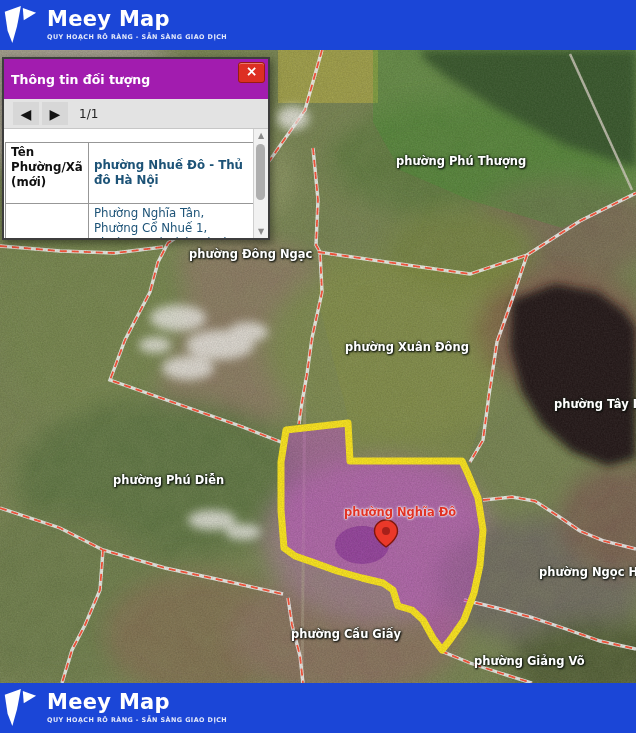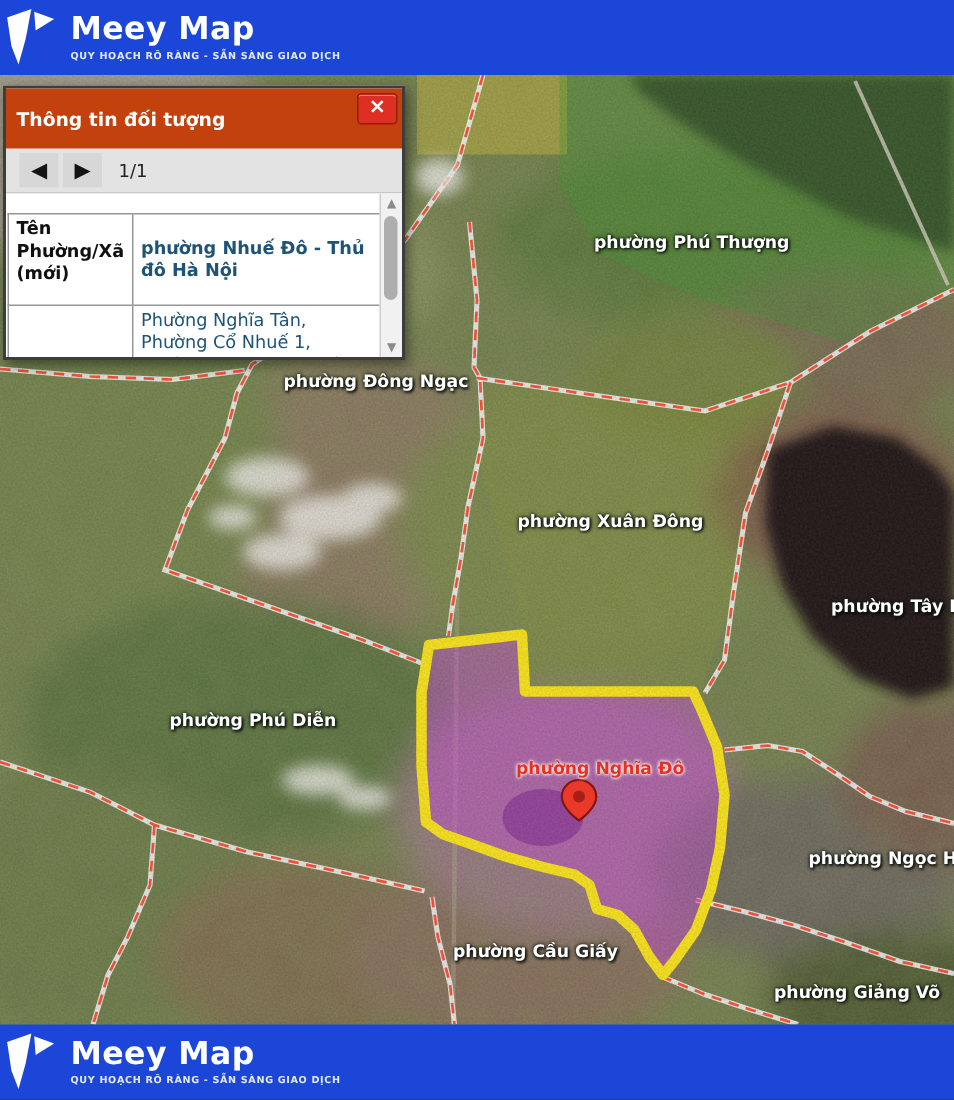--- a/index.html
+++ b/index.html
@@ -25,21 +25,21 @@
   .ward-label{position:absolute;z-index:5;font-size:11.5px;font-weight:bold;color:#fff;
       white-space:nowrap;pointer-events:none;
       text-shadow:0 0 3px rgba(20,30,20,.95),0 0 2px rgba(20,30,20,.95),1px 1px 2px rgba(0,0,0,.9);}
   .ward-label.selected{color:#e03225;
       text-shadow:0 0 3px rgba(255,255,255,.95),0 0 2px rgba(255,255,255,.95),0 0 1px #fff;}
 
   
   .popup{position:absolute;left:2px;top:57px;width:268px;height:183px;z-index:15;
          background:#fff;border:2px solid #3d3d3d;box-shadow:2px 3px 8px rgba(0,0,0,.45);
          display:flex;flex-direction:column;box-sizing:border-box;}
-  .popup-titlebar{height:40px;min-height:26px;background:#c2410c;color:#fff;display:flex;
+  .popup-titlebar{height:40px;min-height:26px;background:#a21caf;color:#fff;display:flex;
          align-items:center;padding:0 7px;position:relative;}
   .popup-title{font-size:12.5px;font-weight:bold;}
   .close-btn{position:absolute;right:3px;top:3px;width:25px;height:19px;background:#dd2f23;
          border:1px solid #971c12;border-radius:3px;color:#fff;font-weight:bold;font-size:14px;
          line-height:17px;text-align:center;cursor:pointer;box-shadow:inset 0 1px 0 rgba(255,255,255,.35);}
   .nav-row{height:29px;min-height:29px;background:#e3e3e3;display:flex;align-items:center;
          padding:0 9px;border-bottom:1px solid #c7c7c7;}
   .nav-btn{width:26px;height:23px;display:flex;align-items:center;justify-content:center;
          font-size:14px;color:#141414;cursor:pointer;background:#d7d7d7;margin-right:3px;}
   .page-ind{font-size:12px;color:#222;margin-left:8px;}
@@ -177,22 +177,22 @@
     </svg>
   </div>
 
   <div class="ward-label" style="left:396px;top:154px;">phường Phú Thượng</div>
   <div class="ward-label" style="left:189px;top:247px;">phường Đông Ngạc</div>
   <div class="ward-label" style="left:345px;top:340px;">phường Xuân Đông</div>
   <div class="ward-label" style="left:554px;top:397px;">phường Tây Hồ</div>
   <div class="ward-label" style="left:113px;top:473px;">phường Phú Diễn</div>
   <div class="ward-label selected" style="left:344px;top:505px;">phường Nghĩa Đô</div>
   <div class="ward-label" style="left:520px;top:565px;padding-left:19px;">phường Ngọc Hà</div>
-  <div class="ward-label" style="left:302px;top:627px;">phường Cầu Giấy</div>
-  <div class="ward-label" style="left:516px;top:654px;">phường Giảng Võ</div>
+  <div class="ward-label" style="left:291px;top:627px;">phường Cầu Giấy</div>
+  <div class="ward-label" style="left:474px;top:654px;">phường Giảng Võ</div>
 
   <div class="popup">
     <div class="popup-titlebar">
       <span class="popup-title">Thông tin đối tượng</span>
       <span class="close-btn">×</span>
     </div>
     <div class="nav-row">
       <span class="nav-btn">◀</span>
       <span class="nav-btn">▶</span>
       <span class="page-ind">1/1</span>

